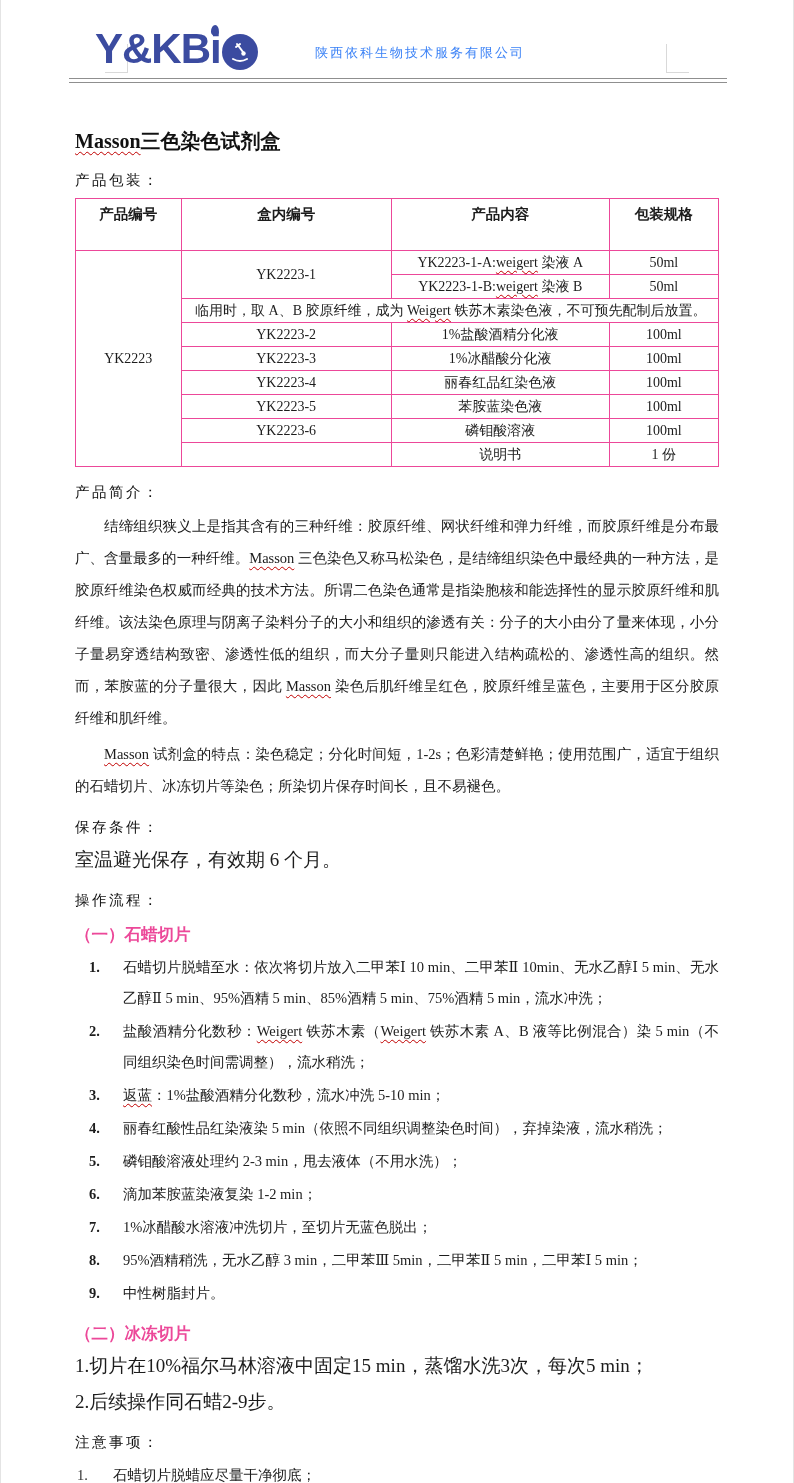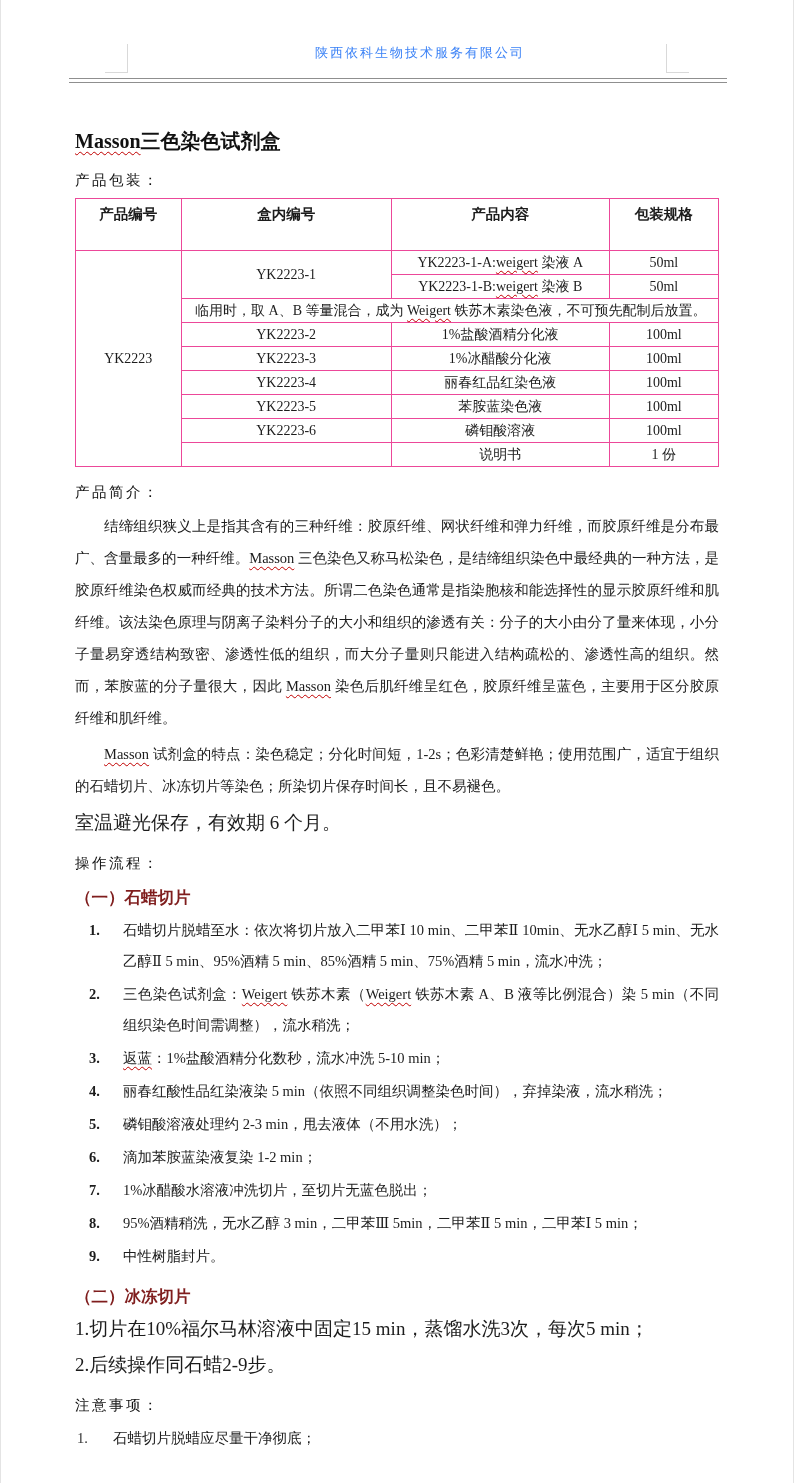--- a/index.html
+++ b/index.html
@@ -34,21 +34,21 @@
 
   
   .doc-title{margin:44px 0 10px 0;text-align:left;font-size:20px;font-weight:bold;
     font-family:"Liberation Sans","DejaVu Sans",sans-serif;color:#111;}
   .doc-title .en{font-family:"Liberation Serif","DejaVu Serif",serif;}
   .wavy{text-decoration-line:underline;text-decoration-style:wavy;text-decoration-color:#c00000;
     text-decoration-thickness:1px;text-underline-offset:3px;}
   .sec-heading{font-family:"Liberation Sans","DejaVu Sans",sans-serif;font-weight:normal;
     font-size:14.5px;color:#111;letter-spacing:2.5px;margin:16px 0 8px 0;}
   .sub-heading{font-family:"Liberation Sans","DejaVu Sans",sans-serif;font-weight:bold;
-    font-size:16.5px;color:#7f1d1d;margin:14px 0 6px 0;}
+    font-size:16.5px;color:#ec4899;margin:14px 0 6px 0;}
 
   
   table.pack{border-collapse:collapse;width:100%;margin-top:8px;font-size:14px;}
   table.pack td,table.pack th{border:1px solid #ec4899;text-align:center;vertical-align:middle;
     padding:1px 4px;height:21px;font-weight:normal;}
   table.pack th{font-family:"Liberation Sans","DejaVu Sans",sans-serif;font-weight:bold;
     height:44px;vertical-align:top;padding-top:6px;font-size:14.5px;}
   .col-code{width:100px;}
   .col-box{width:212px;}
   .col-content{width:220px;}
@@ -68,20 +68,34 @@
   ol.steps .txt{flex:1;text-align:justify;}
 </style>
 </head>
 <body>
 
 <div class="page">
 
   <div class="doc-header">
     <div class="corner-mark corner-left" style="left:30px;border-width:0 1px 1px 0;"></div>
     <div class="corner-mark" style="right:-46px;top:44px;border-width:0 0 1px 1px;right:30px;position:absolute;"></div>
+    <div class="logo">
+      <span class="logo-text">Y&amp;KBi</span>
+      <span class="logo-o">
+        <span class="logo-drop"></span>
+        <svg width="24" height="24" viewBox="0 0 24 24">
+          <g stroke="#ffffff" stroke-width="2" fill="none" stroke-linecap="round">
+            <line x1="9" y1="4" x2="15" y2="12"></line>
+            <line x1="8" y1="7" x2="12" y2="4"></line>
+            <circle cx="15.5" cy="13.5" r="2.2" fill="#ffffff" stroke="none"></circle>
+            <path d="M5 19 Q12 23 19 19"></path>
+          </g>
+        </svg>
+      </span>
+    </div>
     <div class="company-name">陕西依科生物技术服务有限公司</div>
     <div class="header-rule"></div>
   </div>
 
   <div class="doc-title">
     <span class="en wavy">Masson</span><span>三色染色试剂盒</span>
   </div>
 
   <div class="sec-heading">产品包装：</div>
 
@@ -97,21 +111,21 @@
       <td rowspan="9">YK2223</td>
       <td rowspan="2">YK2223-1</td>
       <td class="left"><span>YK2223-1-A:</span><span class="wavy">weigert</span><span> 染液 A</span></td>
       <td>50ml</td>
     </tr>
     <tr>
       <td class="left"><span>YK2223-1-B:</span><span class="wavy">weigert</span><span> 染液 B</span></td>
       <td>50ml</td>
     </tr>
     <tr>
-      <td colspan="3" class="left" style="padding-left:6px;"><span>临用时，取 A、B 等量混合，成为 </span><span class="wavy">Weigert</span><span> 铁苏木素染色液，不可预先配制后放置。</span></td>
+      <td colspan="3" class="left" style="padding-left:6px;"><span>临用时，取 A、B 胶原纤维，成为 </span><span class="wavy">Weigert</span><span> 铁苏木素染色液，不可预先配制后放置。</span></td>
     </tr>
     <tr>
       <td>YK2223-2</td>
       <td>1%盐酸酒精分化液</td>
       <td>100ml</td>
     </tr>
     <tr>
       <td>YK2223-3</td>
       <td>1%冰醋酸分化液</td>
       <td>100ml</td>
@@ -136,33 +150,34 @@
       <td>说明书</td>
       <td>1 份</td>
     </tr>
   </tbody>
     </table>
 
   <div class="sec-heading">产品简介：</div>
   <p class="body-para indent"><span>结缔组织狭义上是指其含有的三种纤维：胶原纤维、网状纤维和弹力纤维，而胶原纤维是分布最广、含量最多的一种纤维。</span><span class="wavy">Masson</span><span> 三色染色又称马松染色，是结缔组织染色中最经典的一种方法，是胶原纤维染色权威而经典的技术方法。所谓二色染色通常是指染胞核和能选择性的显示胶原纤维和肌纤维。该法染色原理与阴离子染料分子的大小和组织的渗透有关：分子的大小由分了量来体现，小分子量易穿透结构致密、渗透性低的组织，而大分子量则只能进入结构疏松的、渗透性高的组织。然而，苯胺蓝的分子量很大，因此 </span><span class="wavy">Masson</span><span> 染色后肌纤维呈红色，胶原纤维呈蓝色，主要用于区分胶原纤维和肌纤维。</span></p>
   <p class="body-para indent"><span class="wavy">Masson</span><span> 试剂盒的特点：染色稳定；分化时间短，1-2s；色彩清楚鲜艳；使用范围广，适宜于组织的石蜡切片、冰冻切片等染色；所染切片保存时间长，且不易褪色。</span></p>
 
+  <div class="sec-heading">保存条件：</div>
   <div class="plain-line">室温避光保存，有效期 6 个月。</div>
 
   <div class="sec-heading">操作流程：</div>
   <div class="sub-heading">（一）石蜡切片</div>
 
   <ol class="steps">
     <li>
         <span class="num">1.</span>
         <span class="txt"><span>石蜡切片脱蜡至水：依次将切片放入二甲苯Ⅰ 10 min、二甲苯Ⅱ 10min、无水乙醇Ⅰ 5 min、无水乙醇Ⅱ 5 min、95%酒精 5 min、85%酒精 5 min、75%酒精 5 min，流水冲洗；</span></span>
       </li>
     <li>
         <span class="num">2.</span>
-        <span class="txt"><span>三色染色试剂盒：</span><span class="wavy">Weigert</span><span> 铁苏木素（</span><span class="wavy">Weigert</span><span> 铁苏木素 A、B 液等比例混合）染 5 min（不同组织染色时间需调整），流水稍洗；</span></span>
+        <span class="txt"><span>盐酸酒精分化数秒：</span><span class="wavy">Weigert</span><span> 铁苏木素（</span><span class="wavy">Weigert</span><span> 铁苏木素 A、B 液等比例混合）染 5 min（不同组织染色时间需调整），流水稍洗；</span></span>
       </li>
     <li>
         <span class="num">3.</span>
         <span class="txt"><span class="wavy">返蓝</span><span>：1%盐酸酒精分化数秒，流水冲洗 5-10 min；</span></span>
       </li>
     <li>
         <span class="num">4.</span>
         <span class="txt"><span>丽春红酸性品红染液染 5 min（依照不同组织调整染色时间），弃掉染液，流水稍洗；</span></span>
       </li>
     <li>

